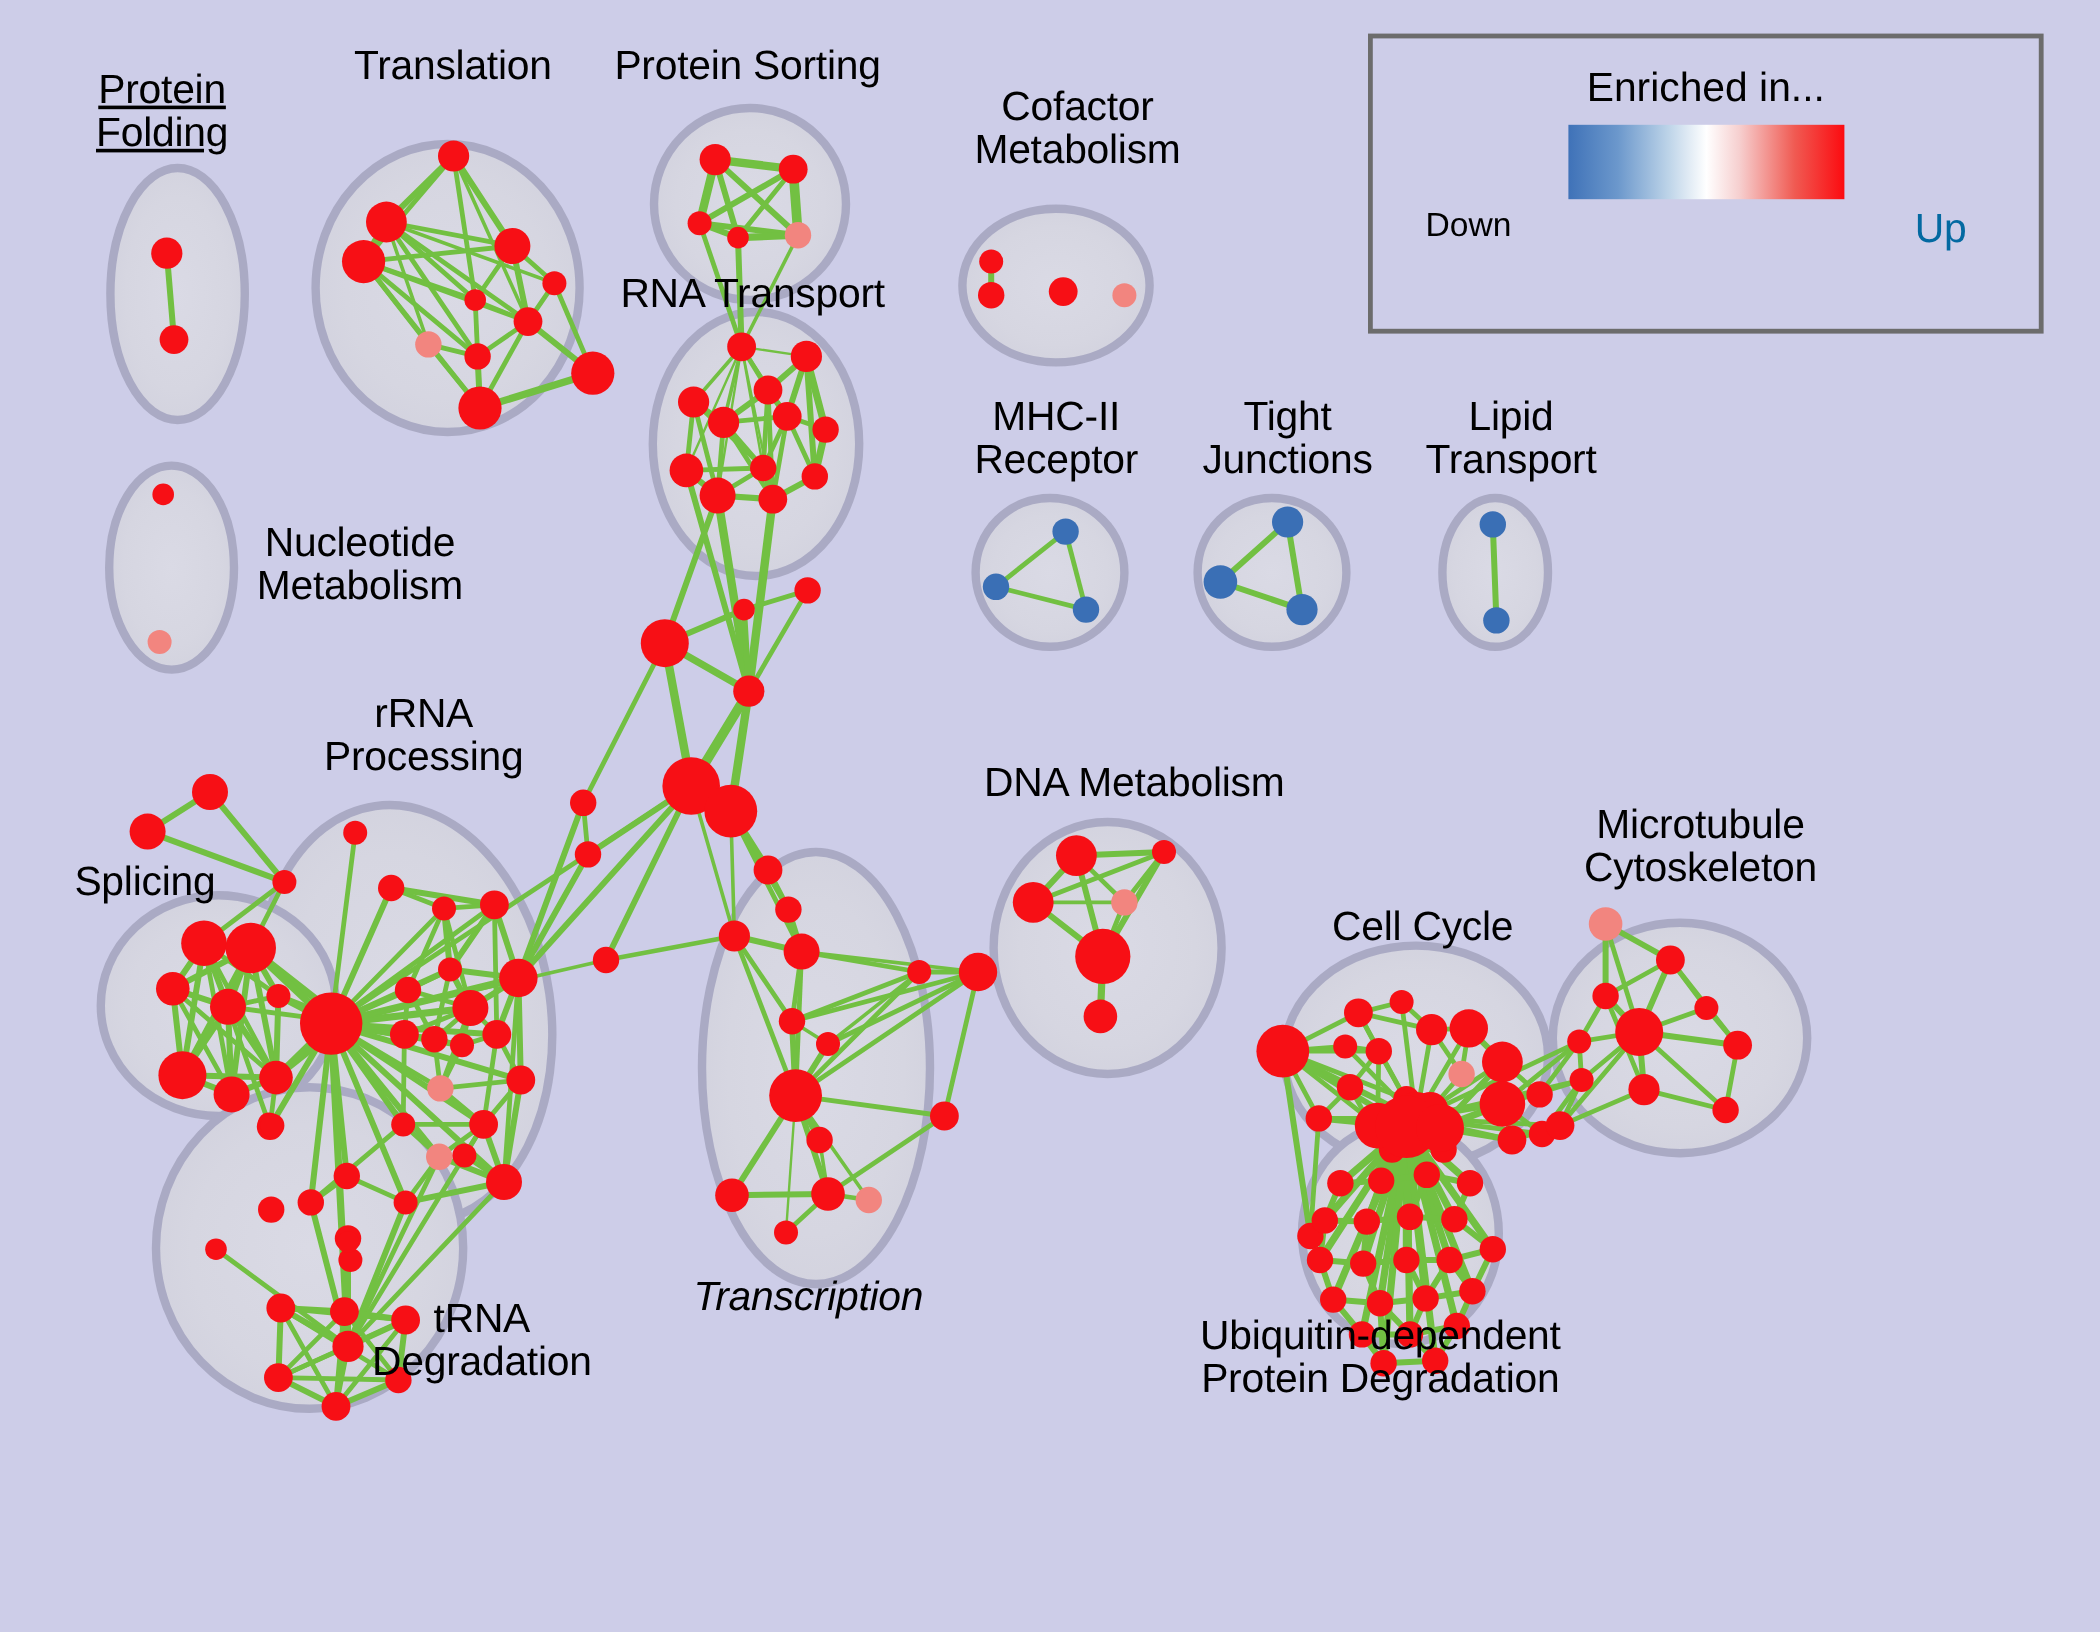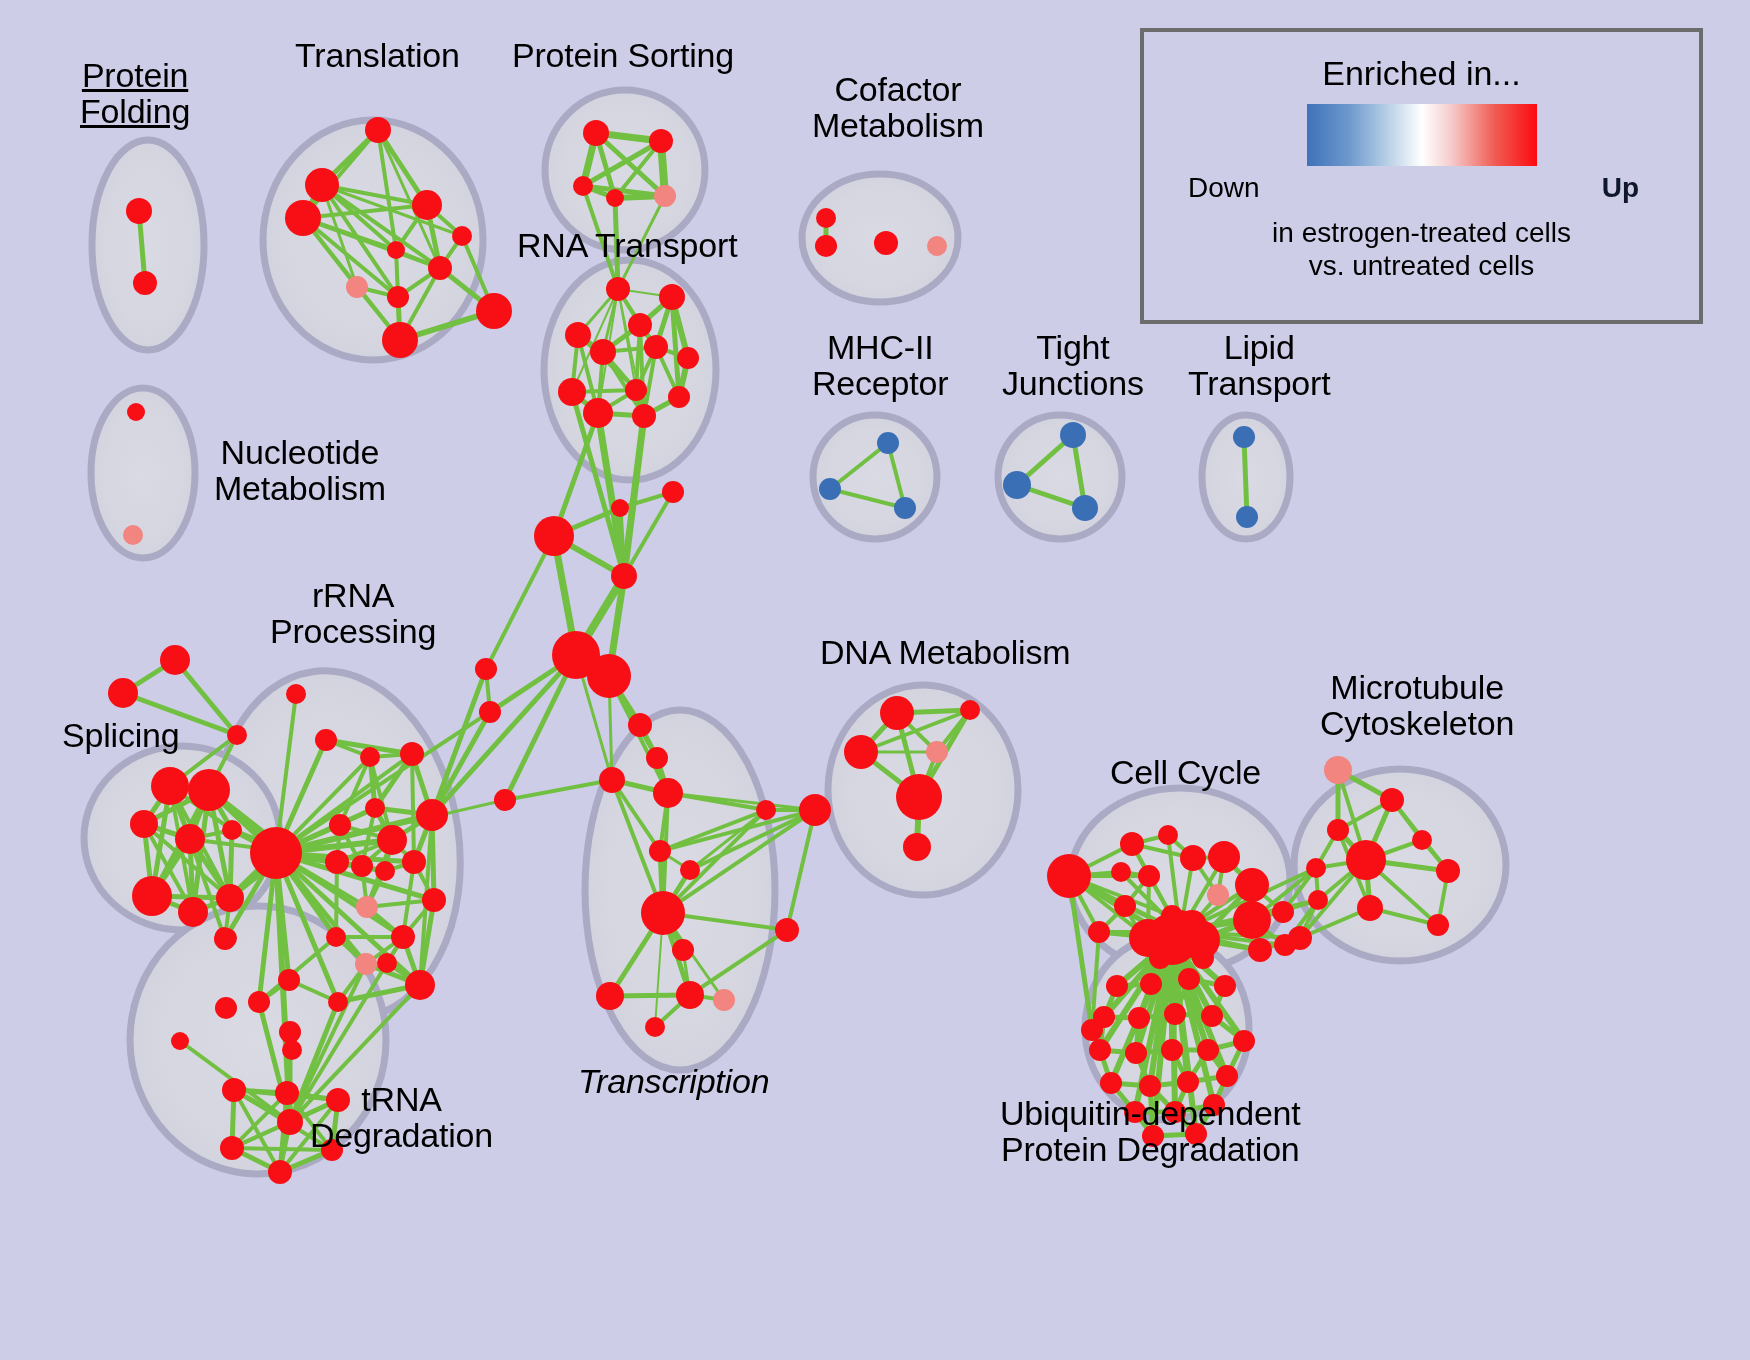--- a/index.html
+++ b/index.html
@@ -18,39 +18,39 @@
     font-size:34px;
     line-height:1.05;
     font-family:"Liberation Sans", sans-serif;
     white-space:pre;
     text-align:center;
     letter-spacing:-0.2px;
   }
   .legend-box{
     position:absolute;
     left:1140px; top:28px;
-    width:563px; height:296px;
+    width:563px; height:250px;
     border:4px solid #6c6c6c;
     background:transparent;
     box-sizing:border-box;
   }
   .legend-title{
     position:absolute;left:0;top:22px;width:100%;
     text-align:center;font-size:34px;color:#000;
   }
   .legend-bar{
     position:absolute;left:50%;top:72px;transform:translateX(-50%);
     width:230px;height:62px;
     background:linear-gradient(to right,#3f72b8 0%,#6c98cc 18%,#bcd3e8 36%,#ffffff 50%,#f6cfcf 62%,#f05a52 82%,#fc0b10 100%);
   }
   .legend-down{
     position:absolute;left:44px;top:140px;font-size:28px;color:#000;
   }
   .legend-up{
-    position:absolute;right:60px;top:140px;font-size:28px;color:#0f172a;font-weight:bold;
+    position:absolute;right:60px;top:140px;font-size:34px;color:#0369a1;
   }
   .legend-sub{
     position:absolute;left:0;top:184px;width:100%;
     text-align:center;font-size:28px;color:#000;line-height:1.18;
   }
 </style>
 </head>
 <body>
 
 <div id="stage">
@@ -747,15 +747,14 @@
 Cytoskeleton</div>
       <div class="cluster-label" style="left: 1000px; top: 1096px;">Ubiquitin-dependent
 Protein Degradation</div>
     </div>
 
   <div class="legend-box">
     <div class="legend-title">Enriched in...</div>
     <div class="legend-bar"></div>
     <div class="legend-down">Down</div>
     <div class="legend-up">Up</div>
-    <div class="legend-sub"><span>in estrogen-treated cells</span><br><span>vs. untreated cells</span></div>
   </div>
 </div>
 
 </body></html>

